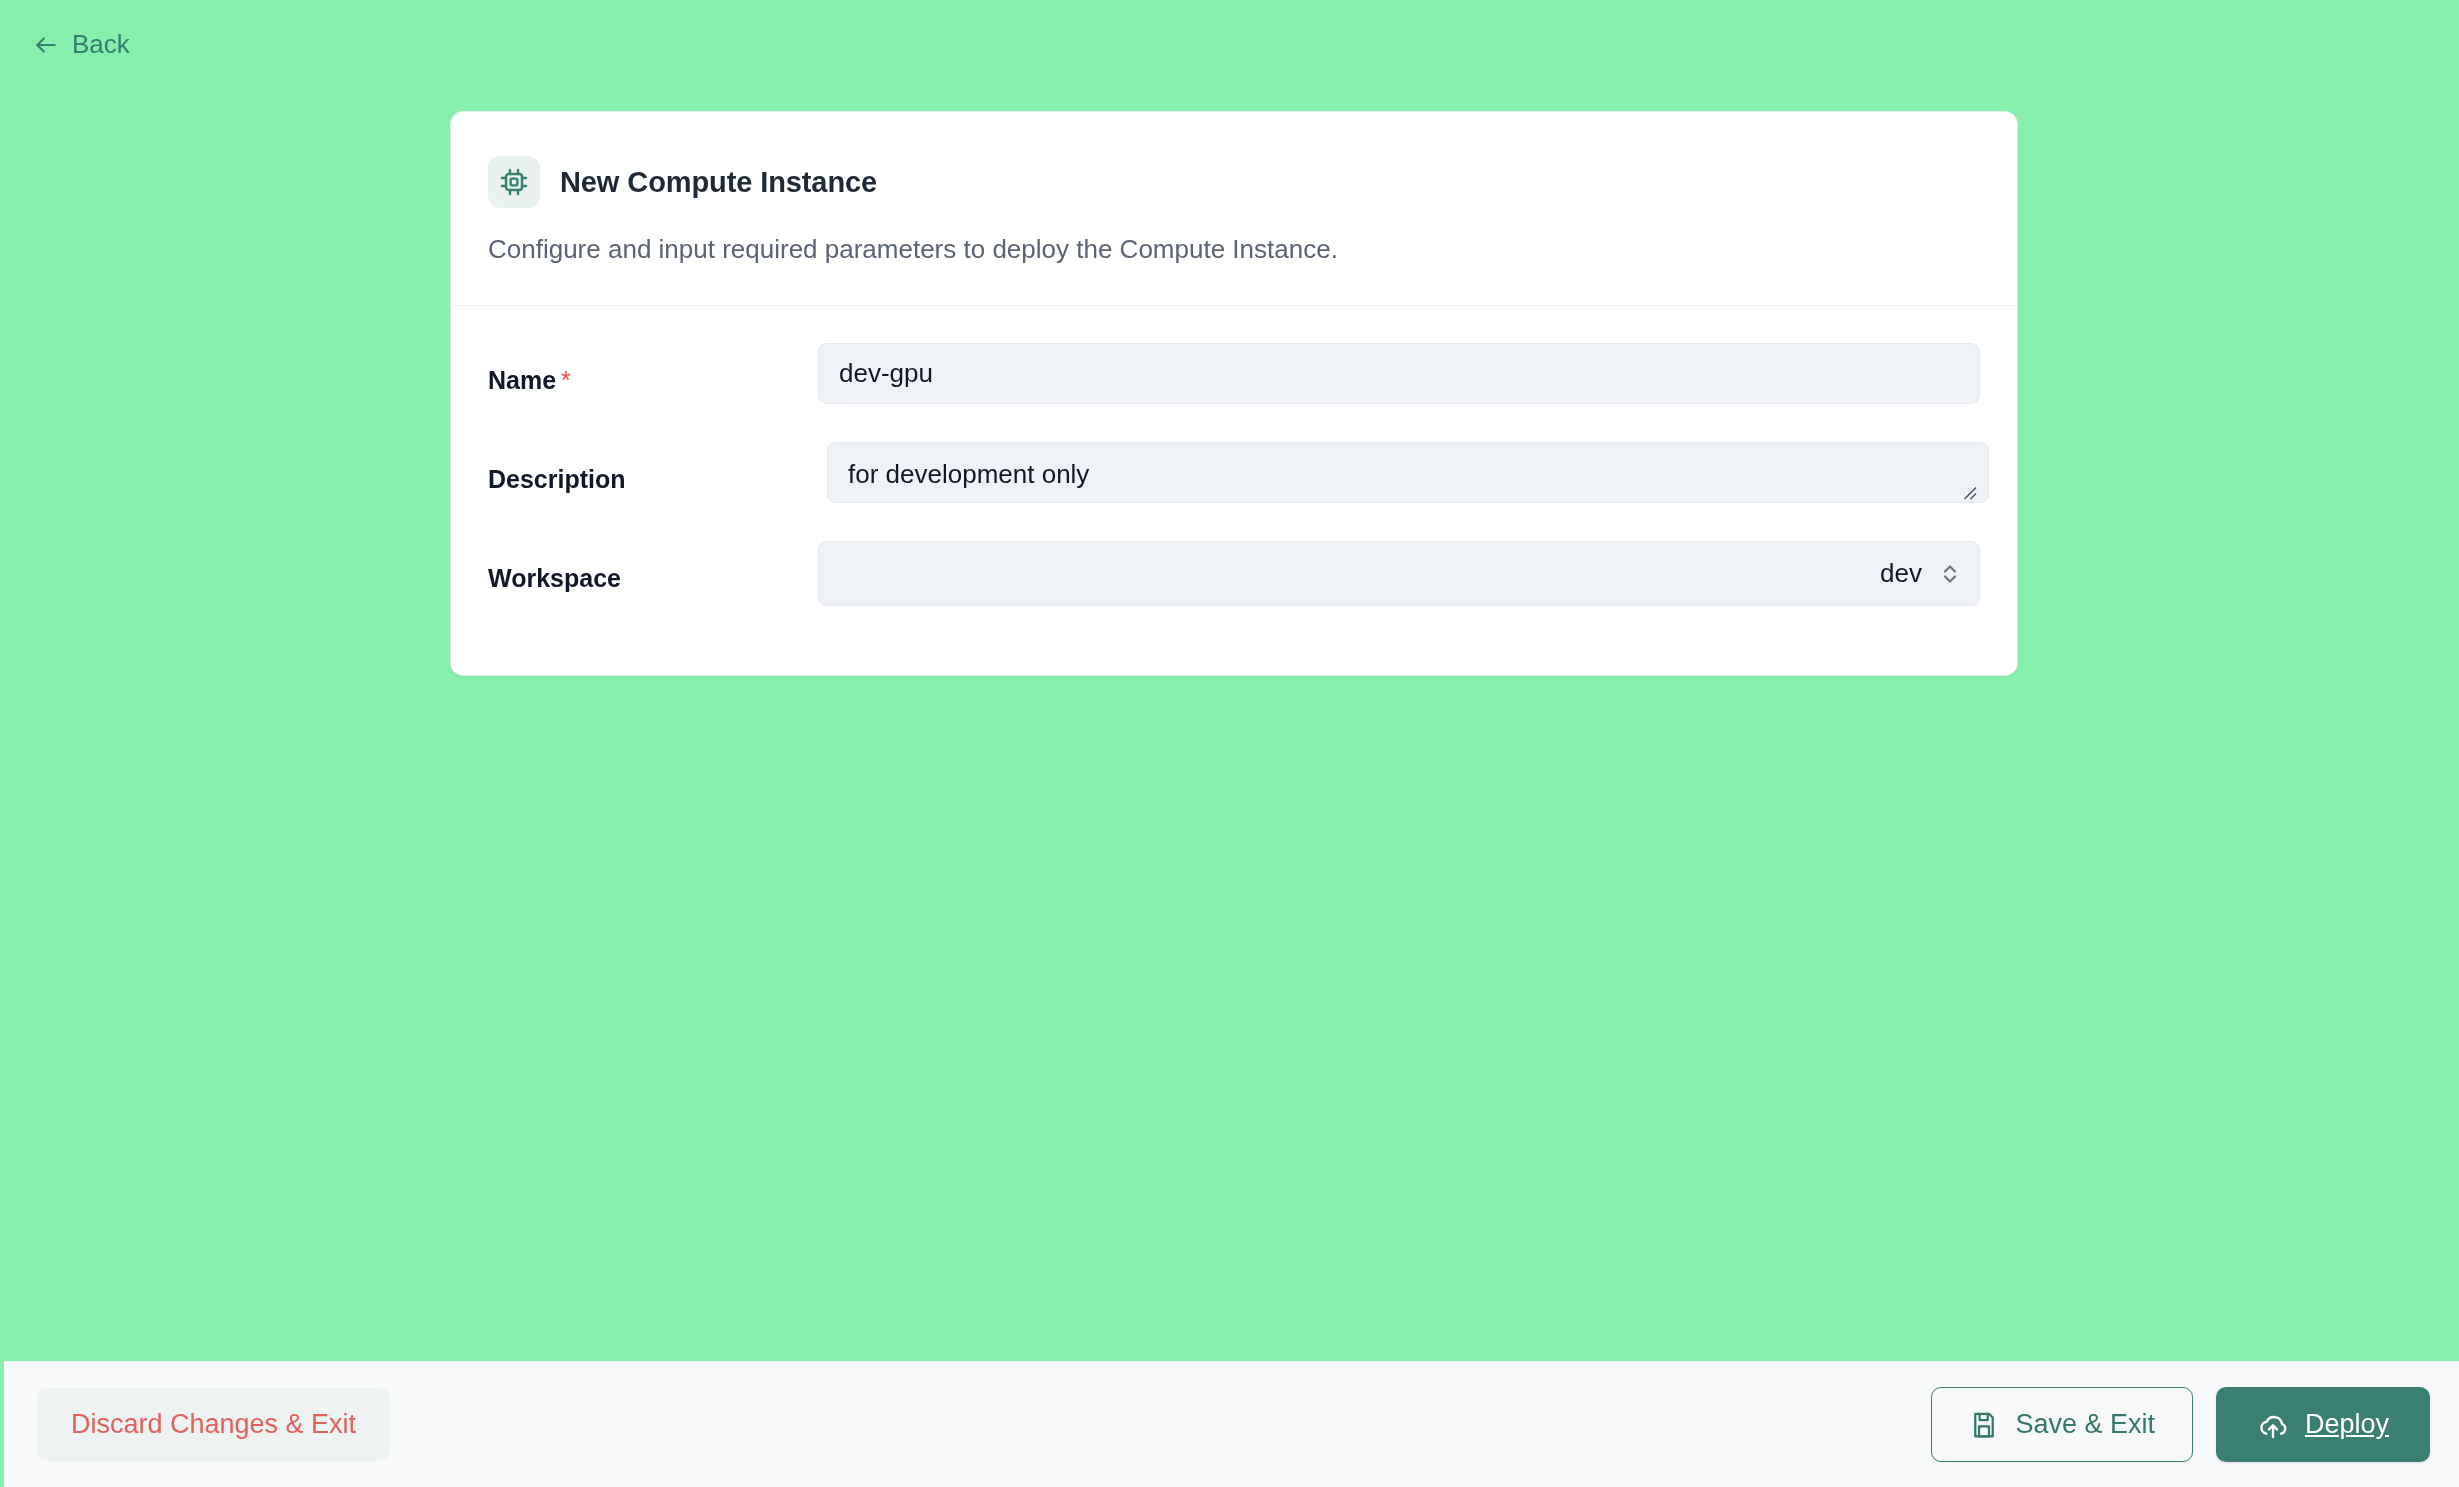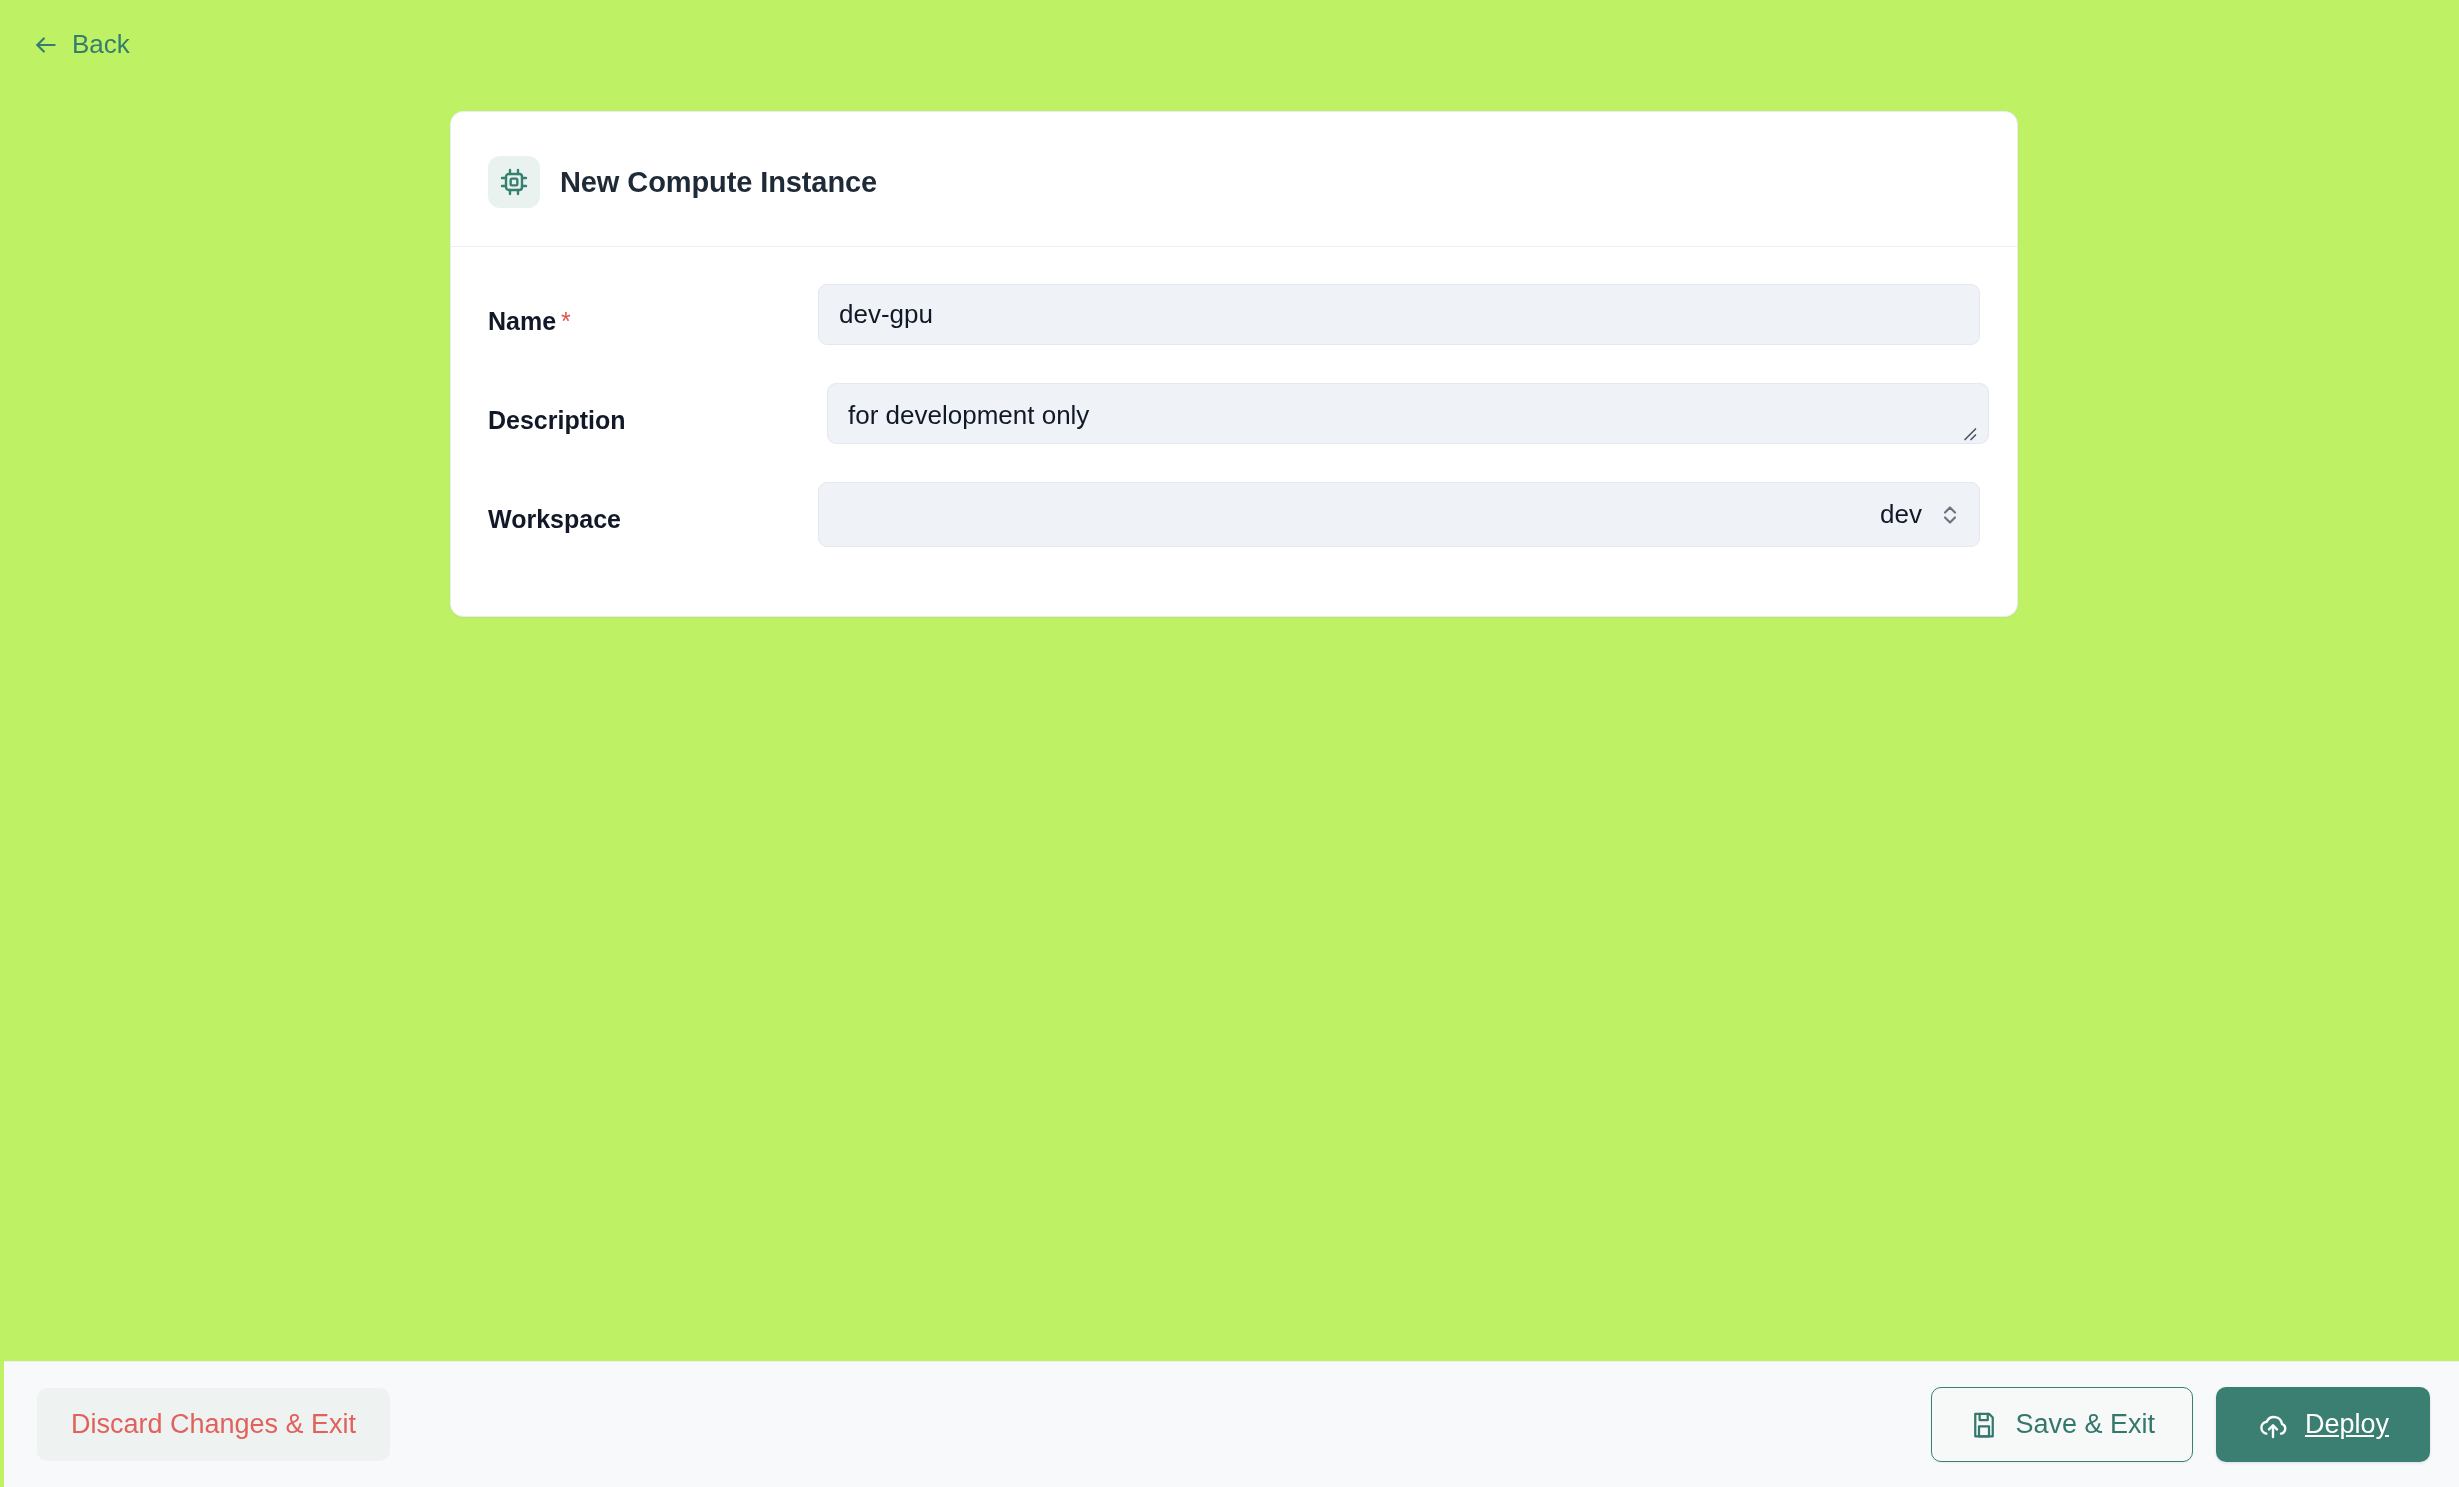--- a/index.html
+++ b/index.html
@@ -9,21 +9,21 @@
     height: 1487px;
     background: #f8f9fb;
     font-family: "Liberation Sans", sans-serif;
     overflow: hidden;
   }
 
   .page {
     position: relative;
     width: 2459px;
     height: 1487px;
-    background: #bef264;
+    background: #86efac;
   }
 
   
   .back-link {
     position: absolute;
     left: 33px;
     top: 29px;
     display: flex;
     align-items: center;
     gap: 13px;
@@ -313,20 +313,21 @@
             <line x1="9" y1="18" x2="9" y2="21"></line>
             <line x1="15" y1="18" x2="15" y2="21"></line>
             <line x1="3" y1="9" x2="6" y2="9"></line>
             <line x1="3" y1="15" x2="6" y2="15"></line>
             <line x1="18" y1="9" x2="21" y2="9"></line>
             <line x1="18" y1="15" x2="21" y2="15"></line>
           </svg>
         </span>
         <div class="card-title">New Compute Instance</div>
       </div>
+      <div class="card-subtitle">Configure and input required parameters to deploy the Compute Instance.</div>
     </div>
 
     <div class="card-body">
 
       <div class="form-row">
         <div class="form-label">
           <span>Name</span><span class="req">*</span>
         </div>
         <div class="form-control">
           <input class="text-input" type="text" value="dev-gpu" style="">

